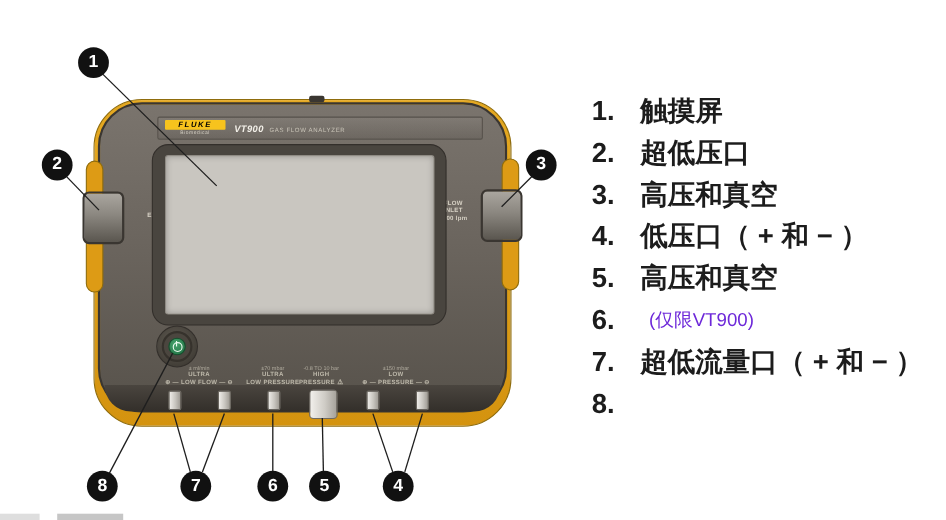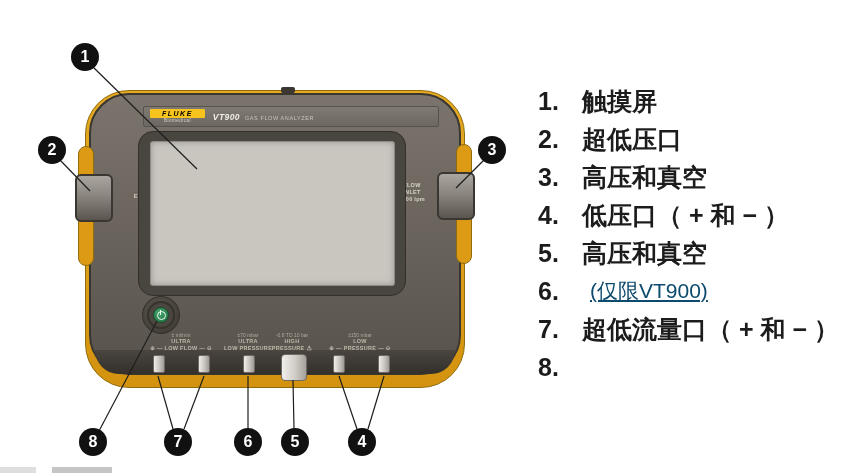--- a/index.html
+++ b/index.html
@@ -75,21 +75,21 @@
 
   
   .callout{position:absolute;width:28px;height:28px;border-radius:50%;background:#111;color:#fff;
            font-size:16px;font-weight:bold;display:flex;align-items:center;justify-content:center;z-index:6;}
   .lines{position:absolute;left:0;top:0;z-index:5;pointer-events:none;}
 
   
   .legend{position:absolute;left:538px;top:86px;width:320px;color:#1c1c1c;}
   .lrow{display:flex;align-items:flex-start;margin-bottom:8px;font-size:25px;font-weight:600;line-height:30px;}
   .lnum{width:44px;flex:none;}
-  .lnote{color:#0c4a6e;font-weight:400;font-size:21px;margin-left:8px;text-decoration:underline;}
+  .lnote{color:#6d28d9;font-weight:400;font-size:17px;margin-left:8px;}
   .lstack{display:flex;flex-direction:row;}
   .lnote-block{color:#b9b9b9;font-weight:400;font-size:21px;line-height:18px;margin:0 0 2px 0;}
 
   
   .edge-a{position:absolute;top:467px;height:6px;background:#dedede;}
   .edge-a.a1{left:0;width:36px;}
   .edge-a.a2{left:52px;width:60px;background:#c6c6c6;}
 </style>
 </head>
 <body>

